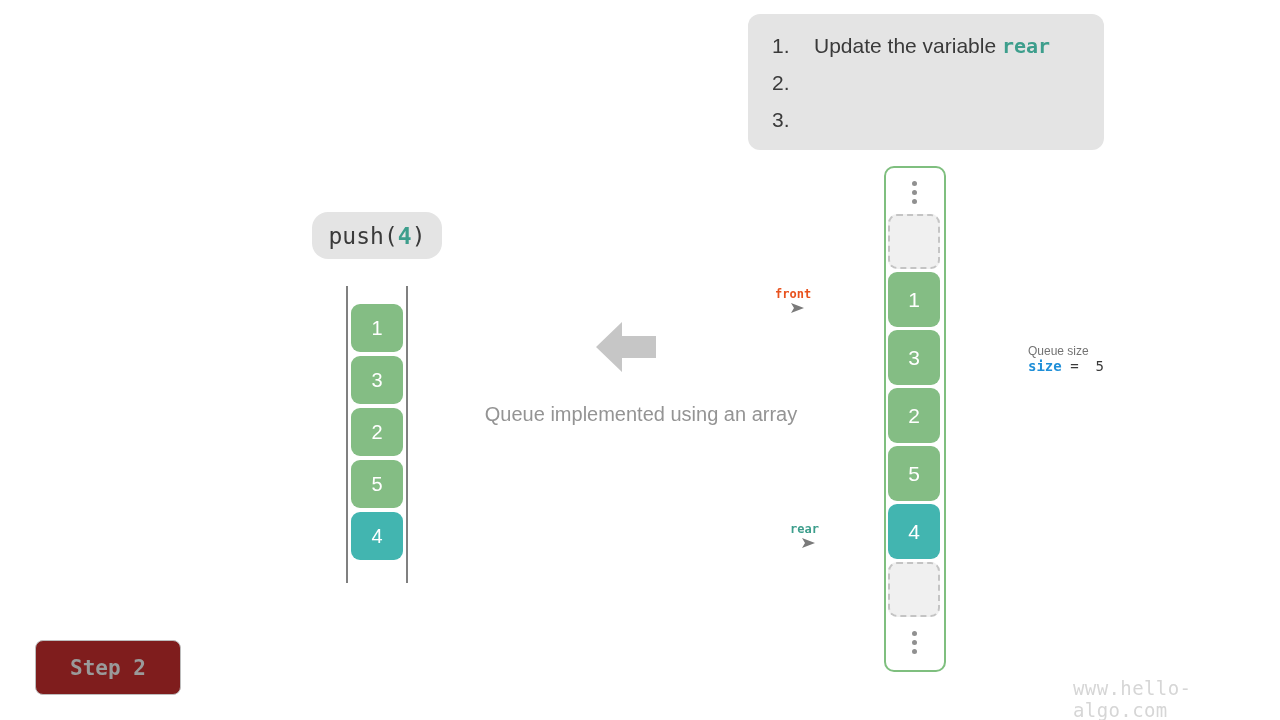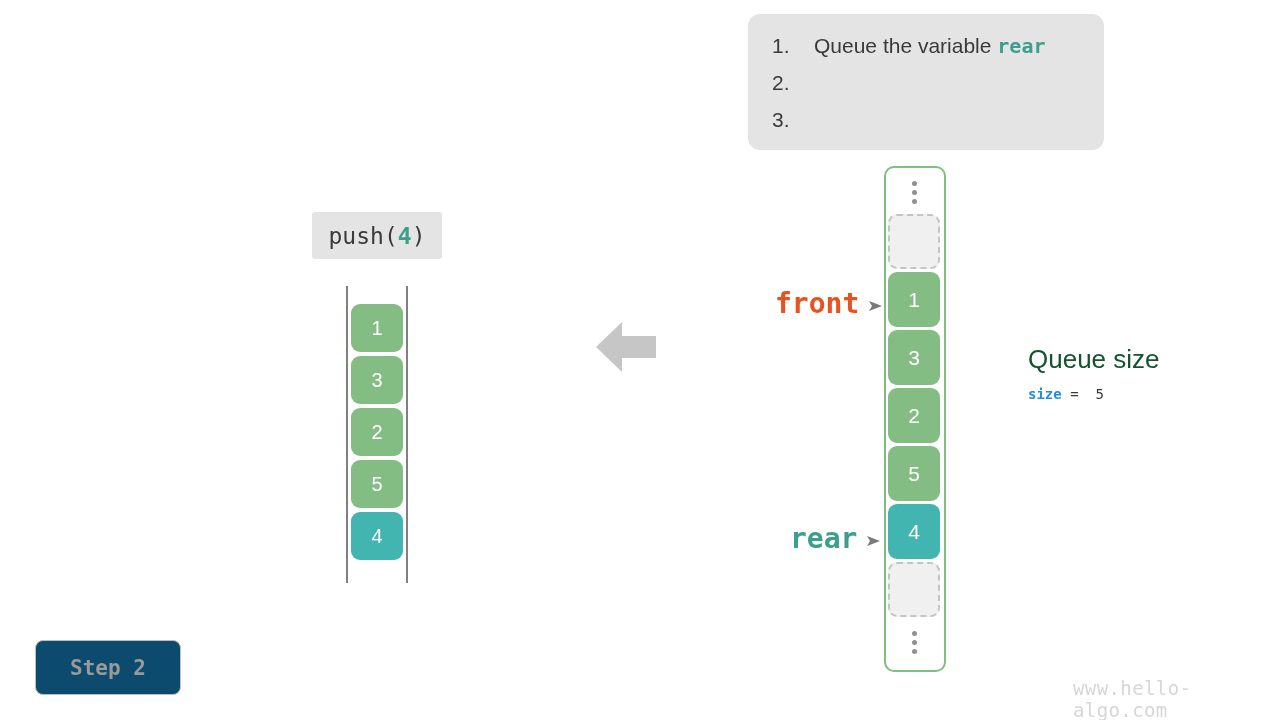--- a/index.html
+++ b/index.html
@@ -66,21 +66,21 @@
   }
 
   
   .push-label {
     position: absolute;
     left: 312px;
     top: 212px;
     width: 130px;
     height: 47px;
     background: #e4e4e4;
-    border-radius: 3px;
+    border-radius: 16px;
     display: flex;
     align-items: center;
     justify-content: center;
     font-family: "DejaVu Sans Mono", monospace;
     font-size: 23px;
     color: #3a3a3a;
   }
   .push-label .arg { color: #3d9e8c; font-weight: bold; }
 
   
@@ -133,21 +133,22 @@
     color: #949494;
   }
 
   
   .ptr {
     position: absolute;
     display: flex;
     align-items: center;
     font-family: "DejaVu Sans Mono", monospace;
     font-weight: bold;
-    font-size: 28px;
+    font-size: 12px;
+    flex-direction: column;
   }
   .ptr-front { left: 775px; top: 287px; color: #e8521e; }
   .ptr-rear  { left: 790px; top: 522px; color: #3d9e8c; }
   .ptr-arrow { margin-left: 9px; line-height: 1; }
 
   
   .queue-box {
     position: absolute;
     left: 884px;
     top: 166px;
@@ -198,40 +199,39 @@
     border: 2px dashed #c4c4c4;
   }
 
   
   .size-info {
     position: absolute;
     left: 1028px;
     top: 344px;
   }
   .size-title {
-    font-size: 26px;
-    color: #14532d;
-    margin-bottom: 11px;
+    font-size: 12px;
+    color: #737373;
   }
   .size-expr {
     font-family: "DejaVu Sans Mono", monospace;
     font-size: 14px;
     color: #3a3a3a;
     white-space: pre;
   }
   .size-expr .var { color: #1f8fd8; font-weight: bold; }
 
   
   .step-badge {
     position: absolute;
     left: 35px;
     top: 640px;
     width: 146px;
     height: 55px;
-    background: #0c4a6e;
+    background: #7f1d1d;
     border: 1px solid #bdbdbd;
     border-radius: 8px;
     display: flex;
     align-items: center;
     justify-content: center;
     font-family: "DejaVu Sans Mono", monospace;
     font-weight: bold;
     font-size: 21px;
     color: #9a9a9a;
     box-sizing: border-box;
@@ -249,21 +249,21 @@
   }
 </style>
 </head>
 <body>
 
 <div class="canvas">
 
   <div class="instr-card">
     <div class="instr-row">
       <span class="instr-num">1.</span>
-      <span class="instr-text"><span>Queue the variable </span><span class="kw-teal">rear</span><span></span></span>
+      <span class="instr-text"><span>Update the variable </span><span class="kw-teal">rear</span><span></span></span>
     </div>
     <div class="instr-row">
       <span class="instr-num">2.</span>
     </div>
     <div class="instr-row">
       <span class="instr-num">3.</span>
     </div>
   </div>
 
   <div class="push-label">
@@ -280,20 +280,21 @@
     <div class="cell green">5</div>
     <div class="cell teal">4</div>
   </div>
 
   <div class="mid-arrow">
     <svg width="60" height="54" viewBox="0 0 60 54">
       <polygon points="0,27 26,2 26,16 60,16 60,38 26,38 26,52" fill="#c6c6c6"></polygon>
     </svg>
   </div>
 
+  <div class="caption">Queue implemented using an array</div>
 
   <div class="ptr ptr-front">
     <span>front</span>
     <span class="ptr-arrow">
       <svg width="16" height="14" viewBox="0 0 16 14">
           <polygon points="1,2 14,7 1,12 4,7" fill="#7a7a7a"></polygon>
         </svg>
     </span>
   </div>
   <div class="ptr ptr-rear">

